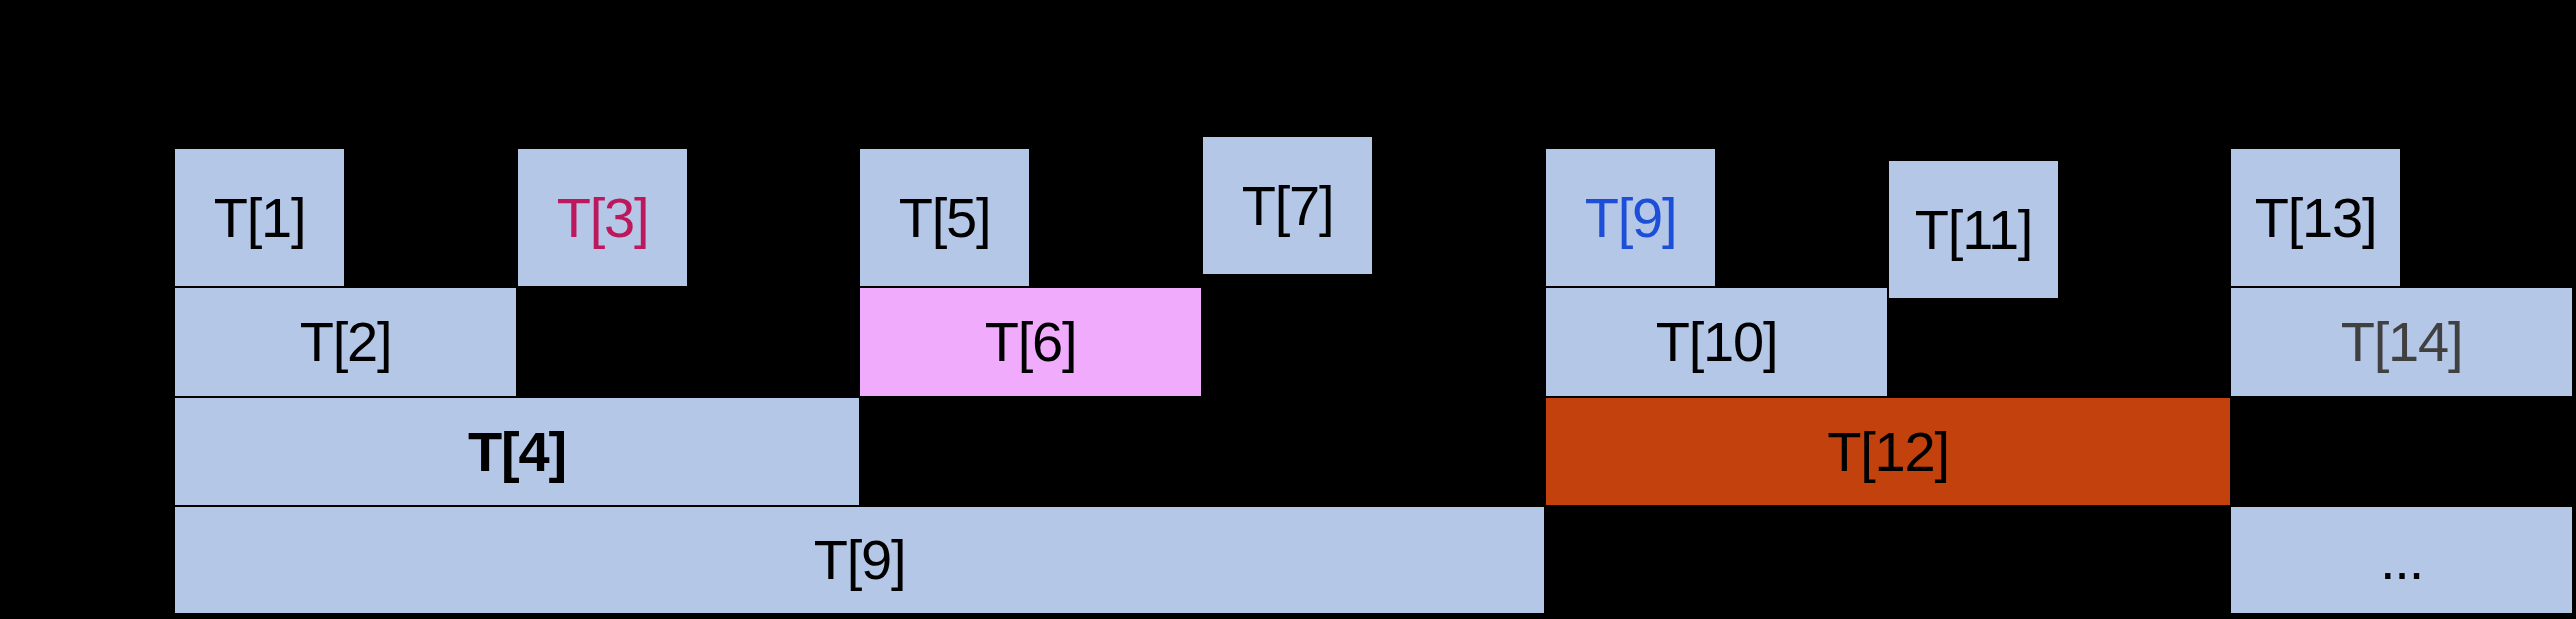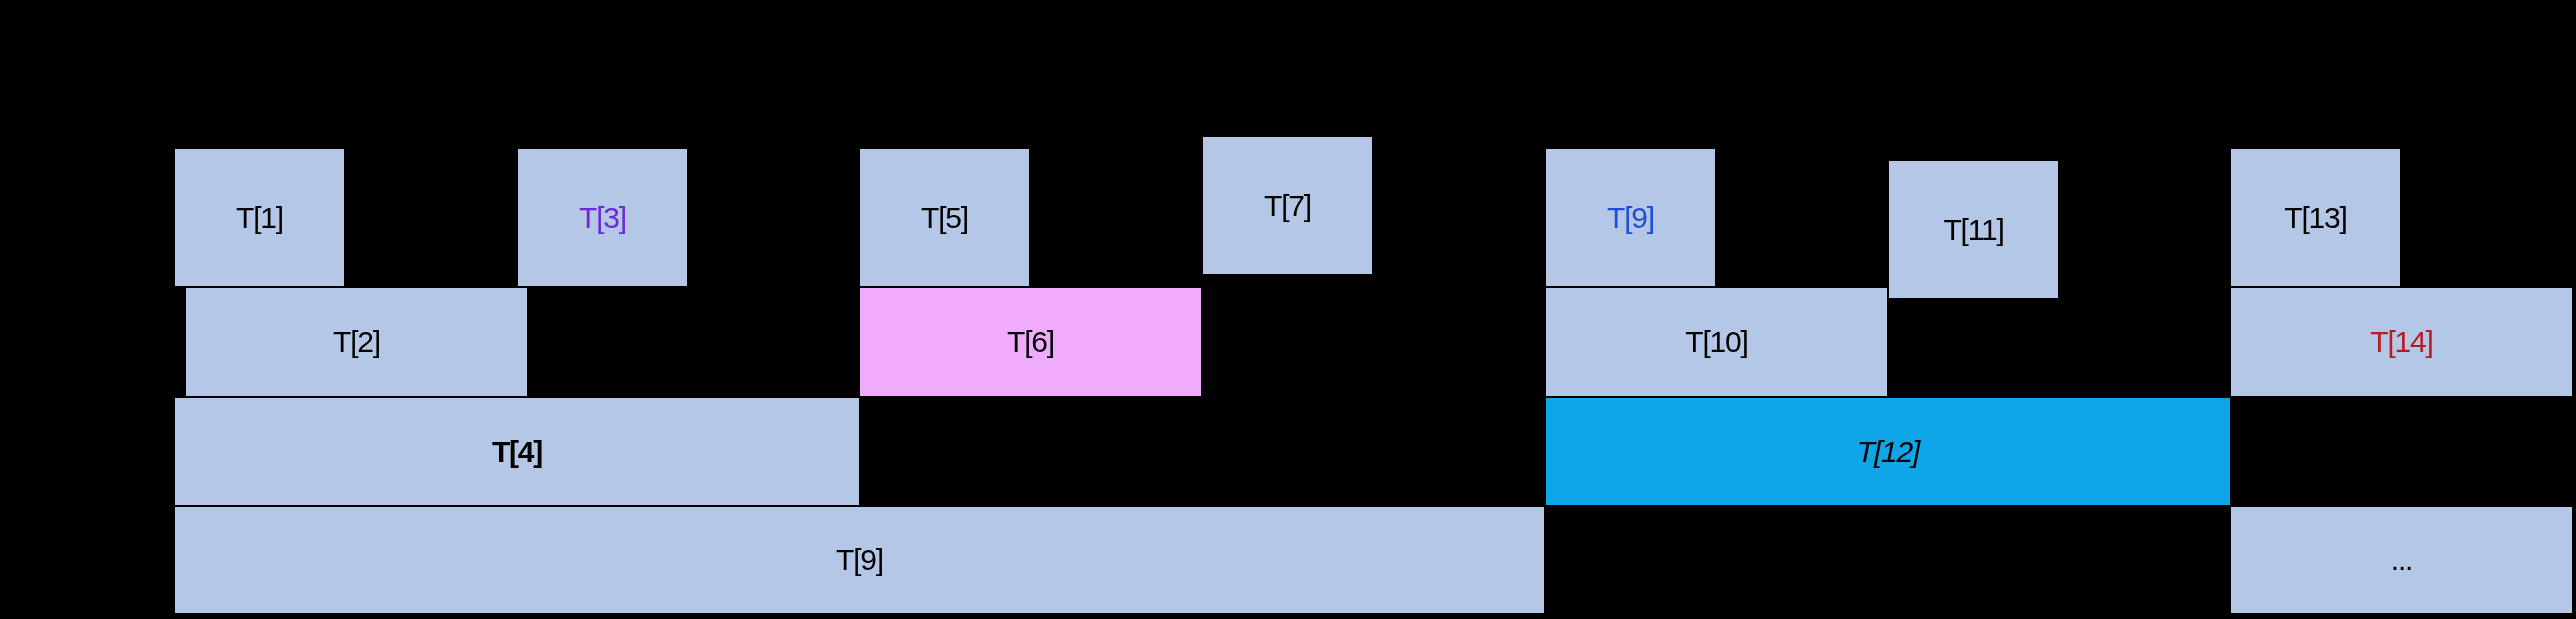--- a/index.html
+++ b/index.html
@@ -17,41 +17,41 @@
   }
   .node {
     position: absolute;
     box-sizing: border-box;
     background: #b4c7e7;
     border: 1.8px solid #000000;
     display: flex;
     align-items: center;
     justify-content: center;
     color: #000000;
-    font-size: 30px;
+    font-size: 56px;
     letter-spacing: -1.2px;
     line-height: 1;
     white-space: nowrap;
   }
 </style>
 </head>
 <body>
 
 <div class="canvas">
   <div id="nodes-layer">
       <div class="node" style="left: 174px; width: 171px; top: 148px; height: 139px; background: rgb(180, 199, 231); border-color: rgb(0, 0, 0); color: rgb(0, 0, 0);">T[1]</div>
-      <div class="node" style="left: 517px; width: 171px; top: 148px; height: 139px; background: rgb(180, 199, 231); border-color: rgb(0, 0, 0); color: #6d28d9;">T[3]</div>
+      <div class="node" style="left: 517px; width: 171px; top: 148px; height: 139px; background: rgb(180, 199, 231); border-color: rgb(0, 0, 0); color: #be185d;">T[3]</div>
       <div class="node" style="left: 859px; width: 171px; top: 148px; height: 139px; background: rgb(180, 199, 231); border-color: rgb(0, 0, 0); color: rgb(0, 0, 0);">T[5]</div>
       <div class="node" style="left: 1202px; width: 171px; top: 136px; height: 139px; background: rgb(180, 199, 231); border-color: rgb(0, 0, 0); color: rgb(0, 0, 0);">T[7]</div>
       <div class="node" style="left: 1545px; width: 171px; top: 148px; height: 139px; background: rgb(180, 199, 231); border-color: rgb(0, 0, 0); color: #1d4ed8;">T[9]</div>
       <div class="node" style="left: 1888px; width: 171px; top: 160px; height: 139px; background: rgb(180, 199, 231); border-color: rgb(0, 0, 0); color: rgb(0, 0, 0);">T[11]</div>
       <div class="node" style="left: 2230px; width: 171px; top: 148px; height: 139px; background: rgb(180, 199, 231); border-color: rgb(0, 0, 0); color: rgb(0, 0, 0);">T[13]</div>
-      <div class="node" style="left: 185px; width: 343px; top: 287px; height: 110px; background: rgb(180, 199, 231); border-color: rgb(0, 0, 0); color: rgb(0, 0, 0);">T[2]</div>
+      <div class="node" style="left: 174px; width: 343px; top: 287px; height: 110px; background: rgb(180, 199, 231); border-color: rgb(0, 0, 0); color: rgb(0, 0, 0);">T[2]</div>
       <div class="node" style="left: 859px; width: 343px; top: 287px; height: 110px; background: #f0abfc; border-color: rgb(0, 0, 0); color: rgb(0, 0, 0);">T[6]</div>
       <div class="node" style="left: 1545px; width: 343px; top: 287px; height: 110px; background: rgb(180, 199, 231); border-color: rgb(0, 0, 0); color: rgb(0, 0, 0);">T[10]</div>
-      <div class="node" style="left: 2230px; width: 343px; top: 287px; height: 110px; background: rgb(180, 199, 231); border-color: rgb(0, 0, 0); color: #b91c1c;">T[14]</div>
+      <div class="node" style="left: 2230px; width: 343px; top: 287px; height: 110px; background: rgb(180, 199, 231); border-color: rgb(0, 0, 0); color: #404040;">T[14]</div>
       <div class="node" style="left: 174px; width: 686px; top: 397px; height: 109px; background: rgb(180, 199, 231); border-color: rgb(0, 0, 0); color: rgb(0, 0, 0); font-weight: bold;">T[4]</div>
-      <div class="node" style="left: 1545px; width: 686px; top: 397px; height: 109px; background: #0ea5e9; border-color: rgb(0, 0, 0); color: rgb(0, 0, 0); font-style: italic;">T[12]</div>
+      <div class="node" style="left: 1545px; width: 686px; top: 397px; height: 109px; background: #c2410c; border-color: rgb(0, 0, 0); color: rgb(0, 0, 0);">T[12]</div>
       <div class="node" style="left: 174px; width: 1371px; top: 506px; height: 108px; background: rgb(180, 199, 231); border-color: rgb(0, 0, 0); color: rgb(0, 0, 0);">T[9]</div>
       <div class="node" style="left: 2230px; width: 343px; top: 506px; height: 108px; background: rgb(180, 199, 231); border-color: rgb(0, 0, 0); color: rgb(0, 0, 0);">...</div>
     </div>
 </div>
 
 
 </body></html>

